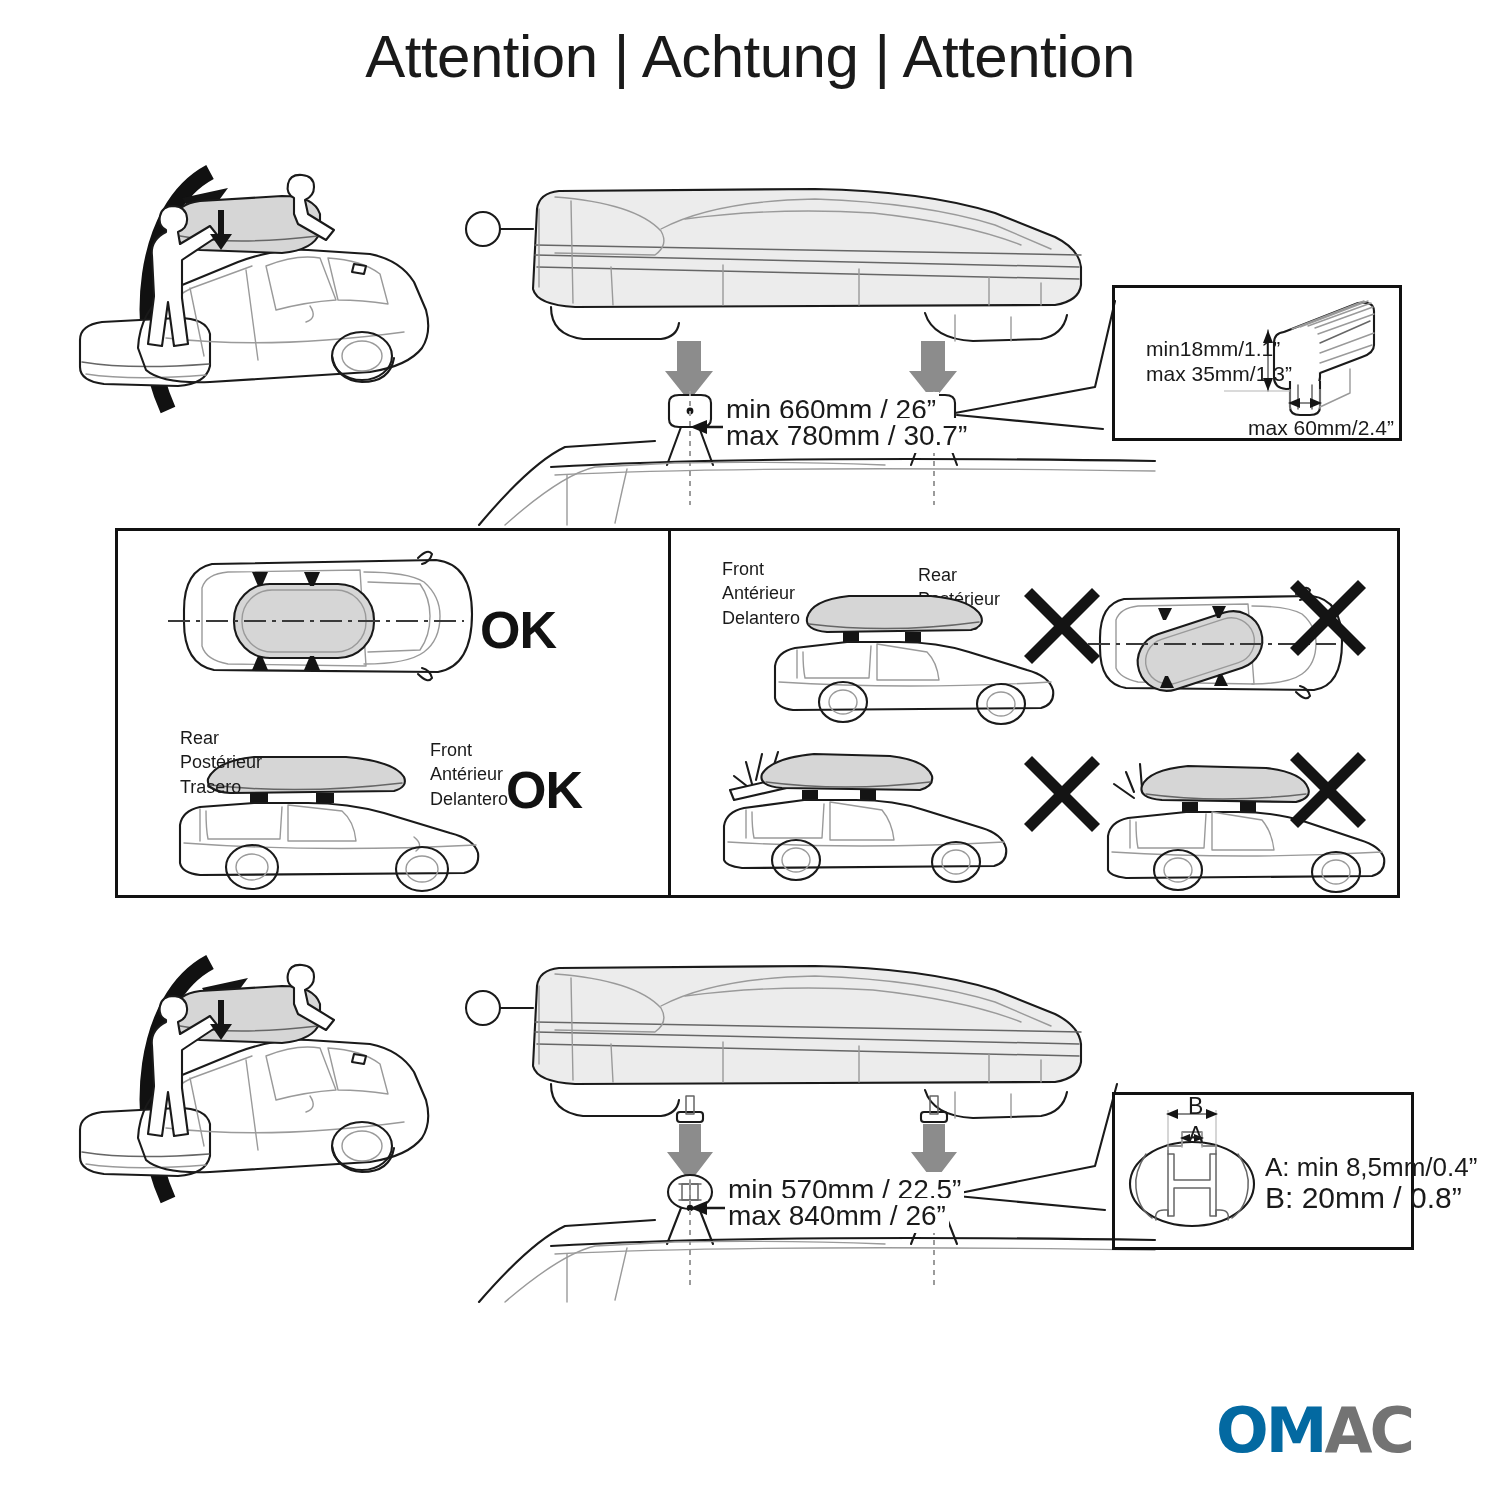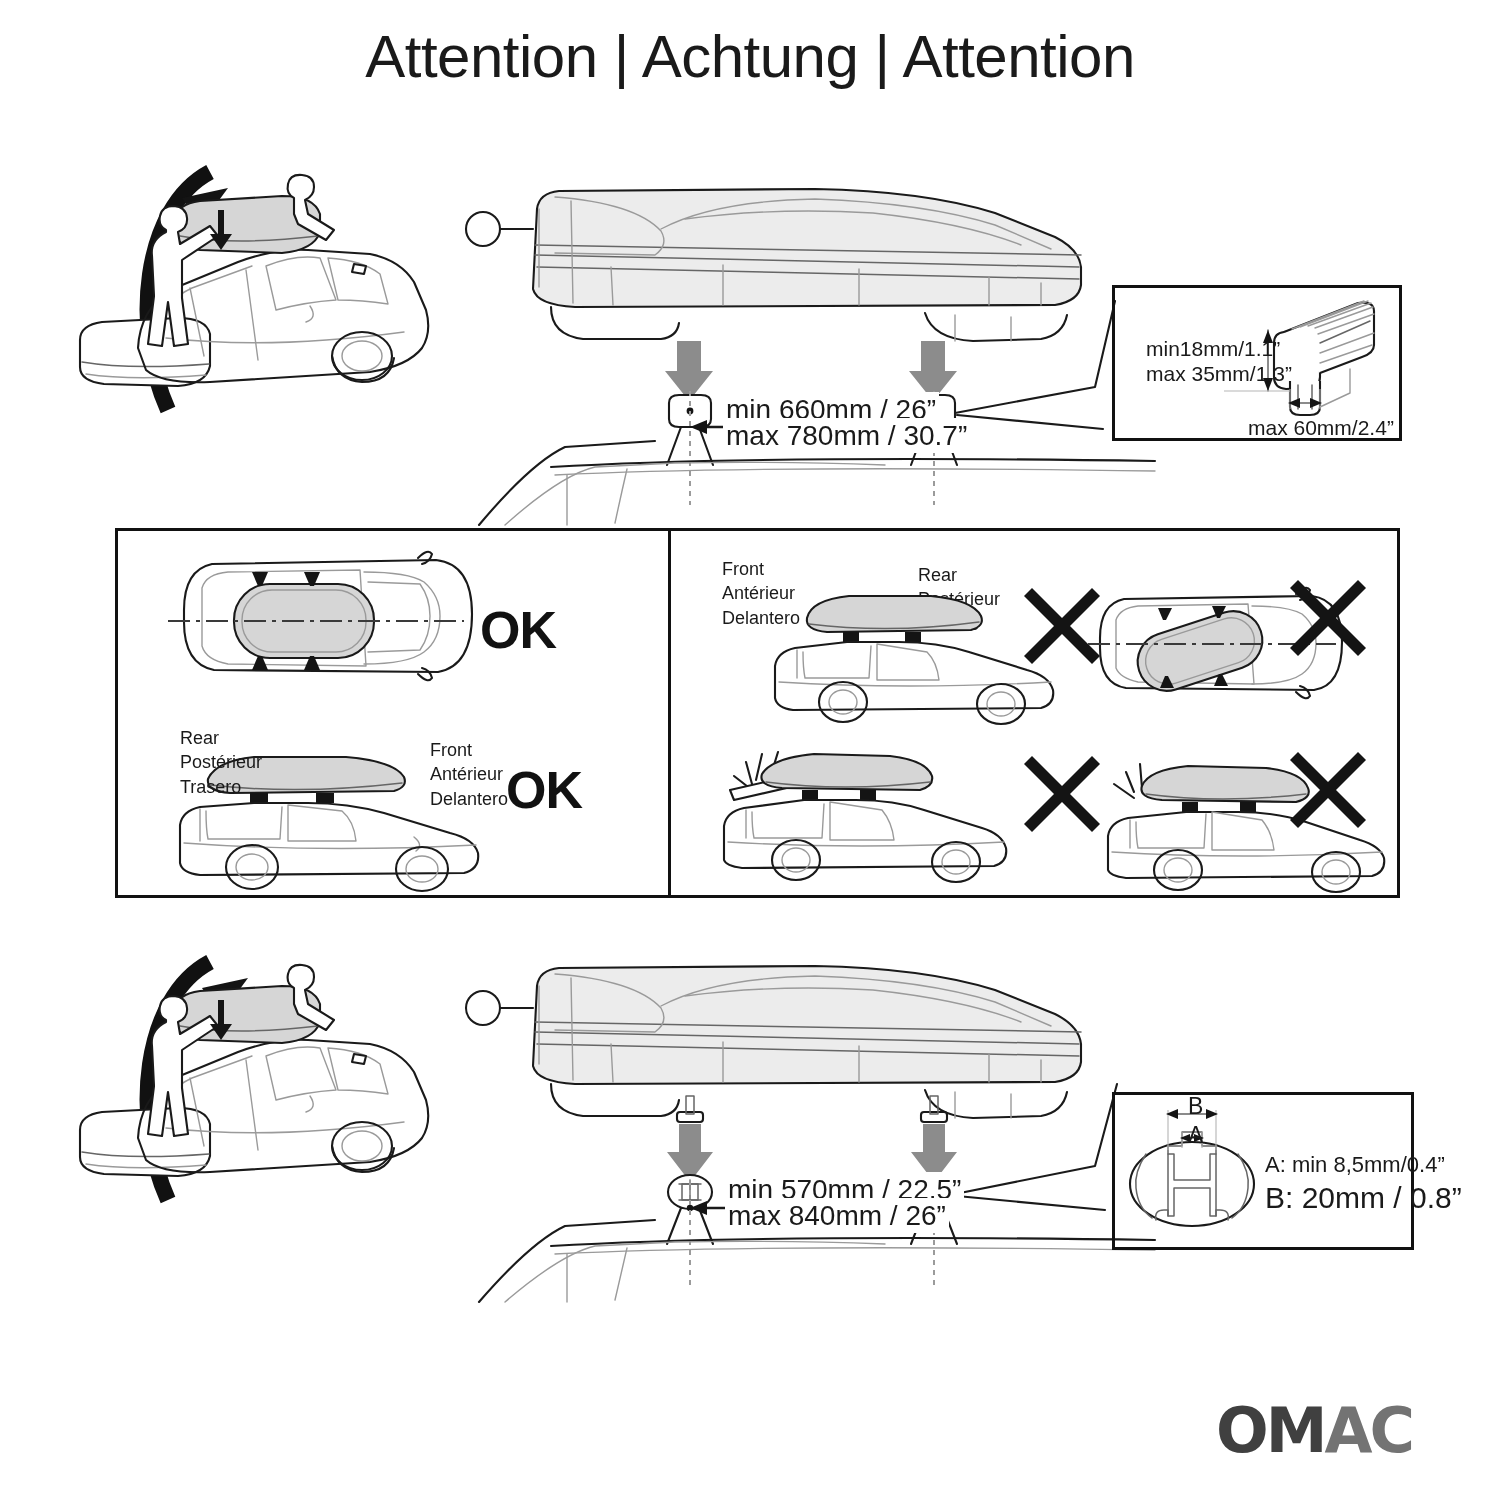--- a/index.html
+++ b/index.html
@@ -34,21 +34,21 @@
        background:#fff;padding:0 3px;font-family:"Liberation Sans","DejaVu Sans",sans-serif;}
   .oktxt{position:absolute;font-size:52px;font-weight:bold;color:#111;letter-spacing:-1px;
        font-family:"Liberation Sans","DejaVu Sans",sans-serif;}
   
   .frame{position:absolute;border:3px solid #111;box-sizing:border-box;}
   .vdiv{position:absolute;background:#111;width:3px;}
   
   #omac-logo{position:absolute;left:1216px;top:1400px;font-size:0;}
   .logo-txt{font-family:"DejaVu Sans","Liberation Sans",sans-serif;font-weight:bold;
             font-size:62px;letter-spacing:-3px;line-height:1;}
-  .logo-om{color:#404040;}
+  .logo-om{color:#0369a1;}
   .logo-ac{color:#737373;}
 </style>
 </head>
 <body>
 
 <div class="page">
 
   <div id="page-title">Attention | Achtung | Attention</div>
 
   <div class="svgwrap" style="left:70px;top:170px;">
@@ -554,20 +554,20 @@
         <line x1="70" y1="46" x2="90" y2="46" class="ln-thin"></line>
         <line x1="70" y1="40" x2="70" y2="56" class="ln-hair"></line>
         <line x1="90" y1="40" x2="90" y2="56" class="ln-hair"></line>
         <path class="blk" d="M68 46 L78 42 L78 50 Z"></path>
         <path class="blk" d="M92 46 L82 42 L82 50 Z"></path>
       </g>
     </svg>
   </div>
   <div class="lbl" style="left:1188px;top:1093px;font-size:23px;">B</div>
   <div class="lbl" style="left:1188px;top:1122px;font-size:23px;">A</div>
-  <div class="lbl" style="left:1265px;top:1152px;font-size:22px;">A: min 8,5mm/0.4”</div>
+  <div class="lbl" style="left:1265px;top:1152px;font-size:26px;">A: min 8,5mm/0.4”</div>
   <div class="lbl" style="left:1265px;top:1180px;font-size:30px;">B: 20mm / 0.8”</div>
 
   <div id="omac-logo">
     <span class="logo-txt logo-om">OM</span><span class="logo-txt logo-ac">AC</span>
   </div>
 
 </div>
 
 </body></html>

